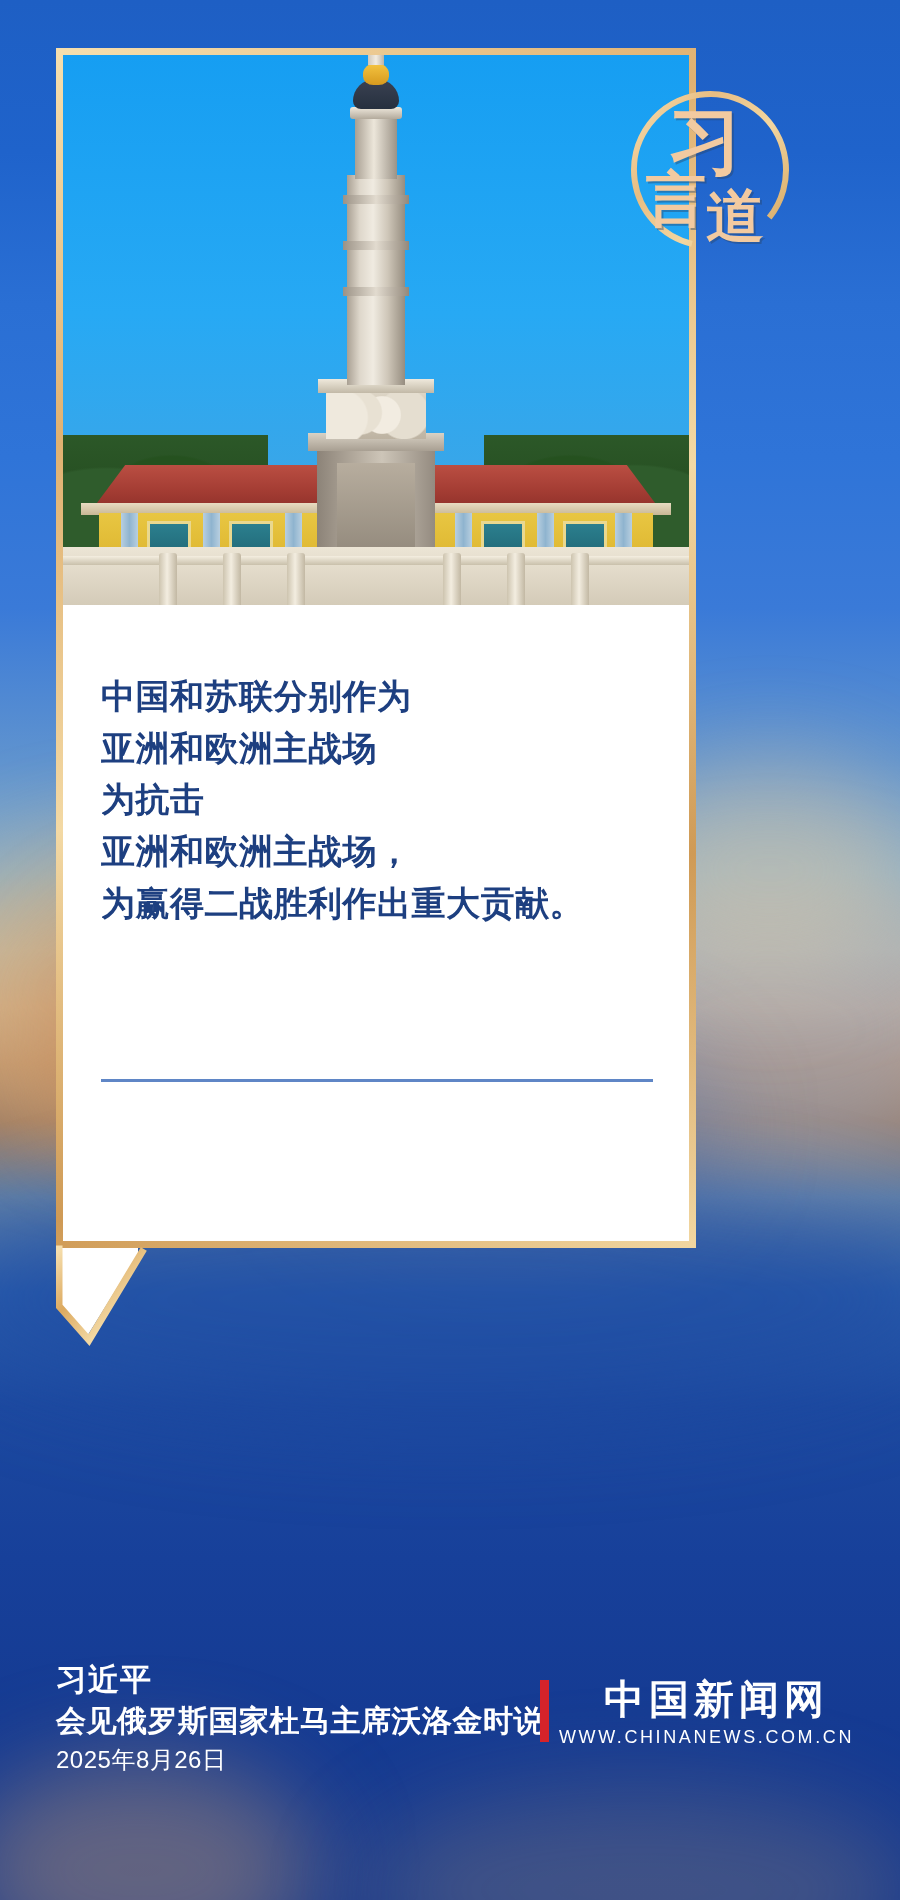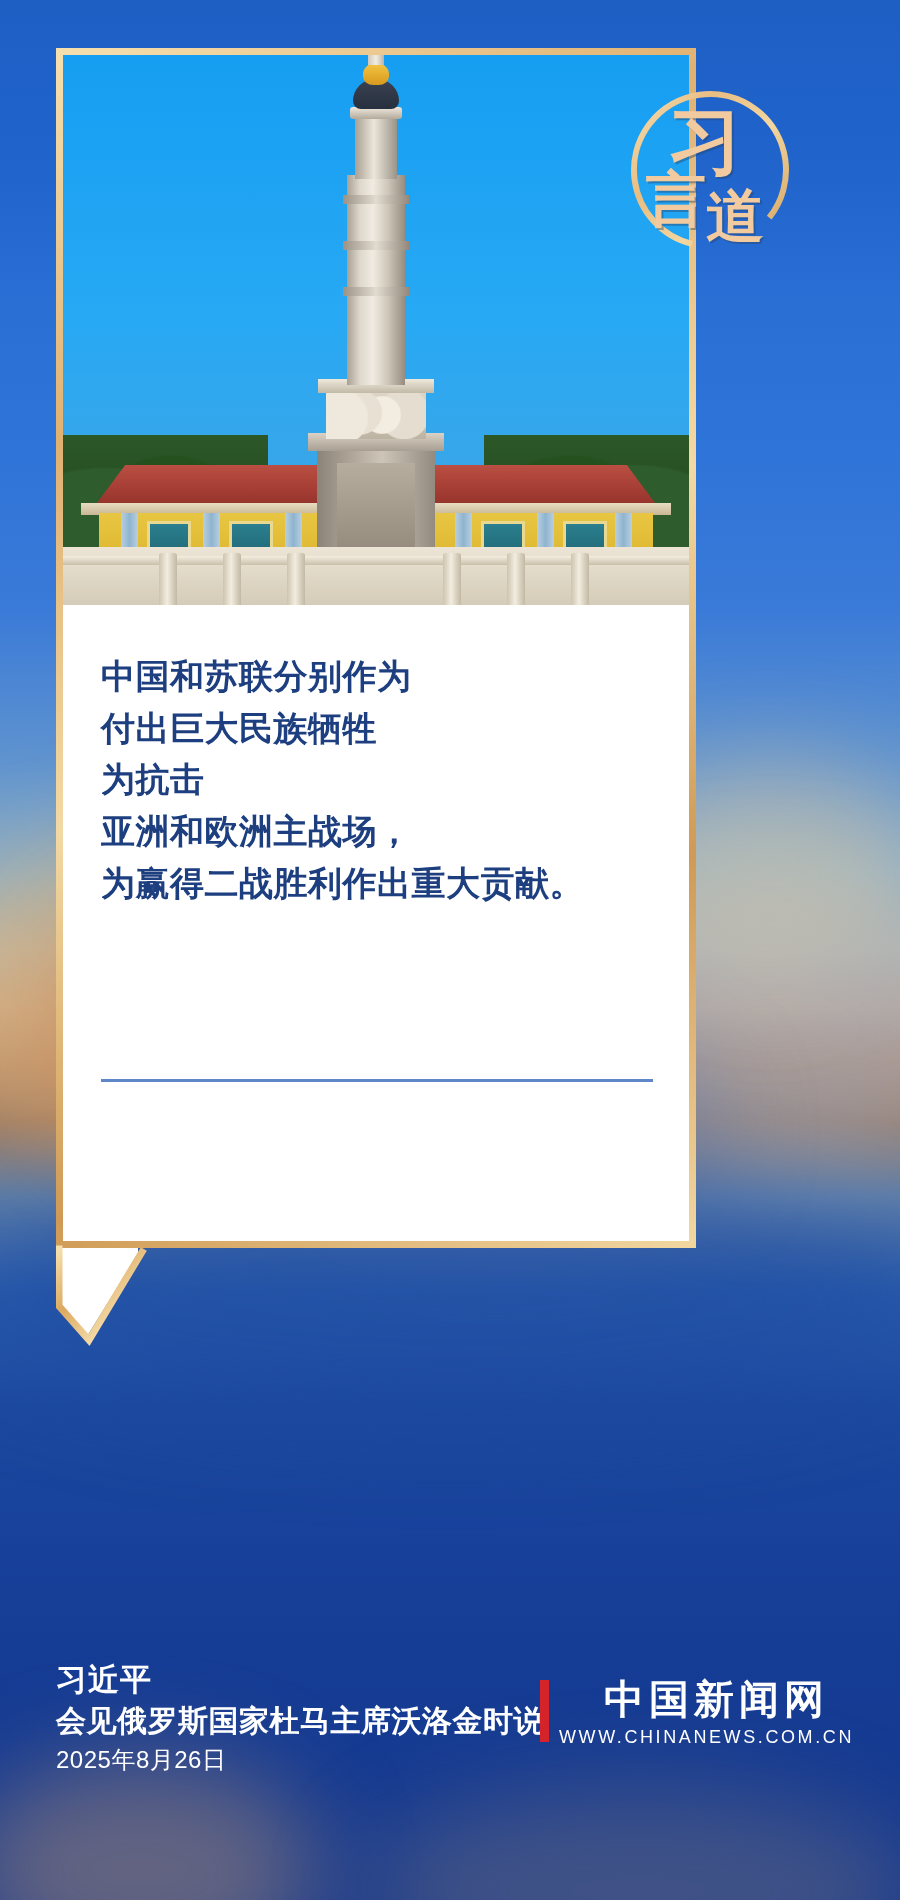--- a/index.html
+++ b/index.html
@@ -136,21 +136,21 @@
   .balus{ position:absolute; left:0; right:0; bottom:0; height:58px;
     background:linear-gradient(180deg,#ece5d5,#d4cbb8); }
   .balus-rail{ position:absolute; left:0; right:0; bottom:40px; height:9px;
     background:linear-gradient(180deg,#f4eee0,#c9c0ab); }
   .post{ position:absolute; bottom:0; width:18px; height:52px;
     background:linear-gradient(90deg,#cdc4af,#f3ede0 45%,#c2b8a3); border-radius:3px 3px 0 0; }
 
   
   .quote{
     position:absolute; left:0; right:0; top:550px; bottom:0;
-    background:#fff; padding:46px 34px 0 38px;font-family:Liberation Serif, serif;
+    background:#fff; padding:66px 34px 0 38px;font-family:Liberation Serif, serif;
   }
   .quote p{
     color:#1d3f80;
     font-size:34px;
     font-weight:700;
     line-height:1.52;
     letter-spacing:.5px;
     white-space:nowrap;
   }
   .rule{
@@ -255,21 +255,21 @@
         <div class="post" style="left:96px"></div>
         <div class="post" style="left:160px"></div>
         <div class="post" style="left:224px"></div>
         <div class="post" style="left:380px"></div>
         <div class="post" style="left:444px"></div>
         <div class="post" style="left:508px"></div>
       </div>
 
       <div class="quote">
         <p>中国和苏联分别作为</p>
-        <p>付出巨大民族牺牲</p>
+        <p>亚洲和欧洲主战场</p>
         <p>为抗击</p>
         <p>亚洲和欧洲主战场，</p>
         <p>为赢得二战胜利作出重大贡献。</p>
         <div class="rule"></div>
       </div>
 
     </div>
   </div>
 
   <div class="tail-fill"></div>

